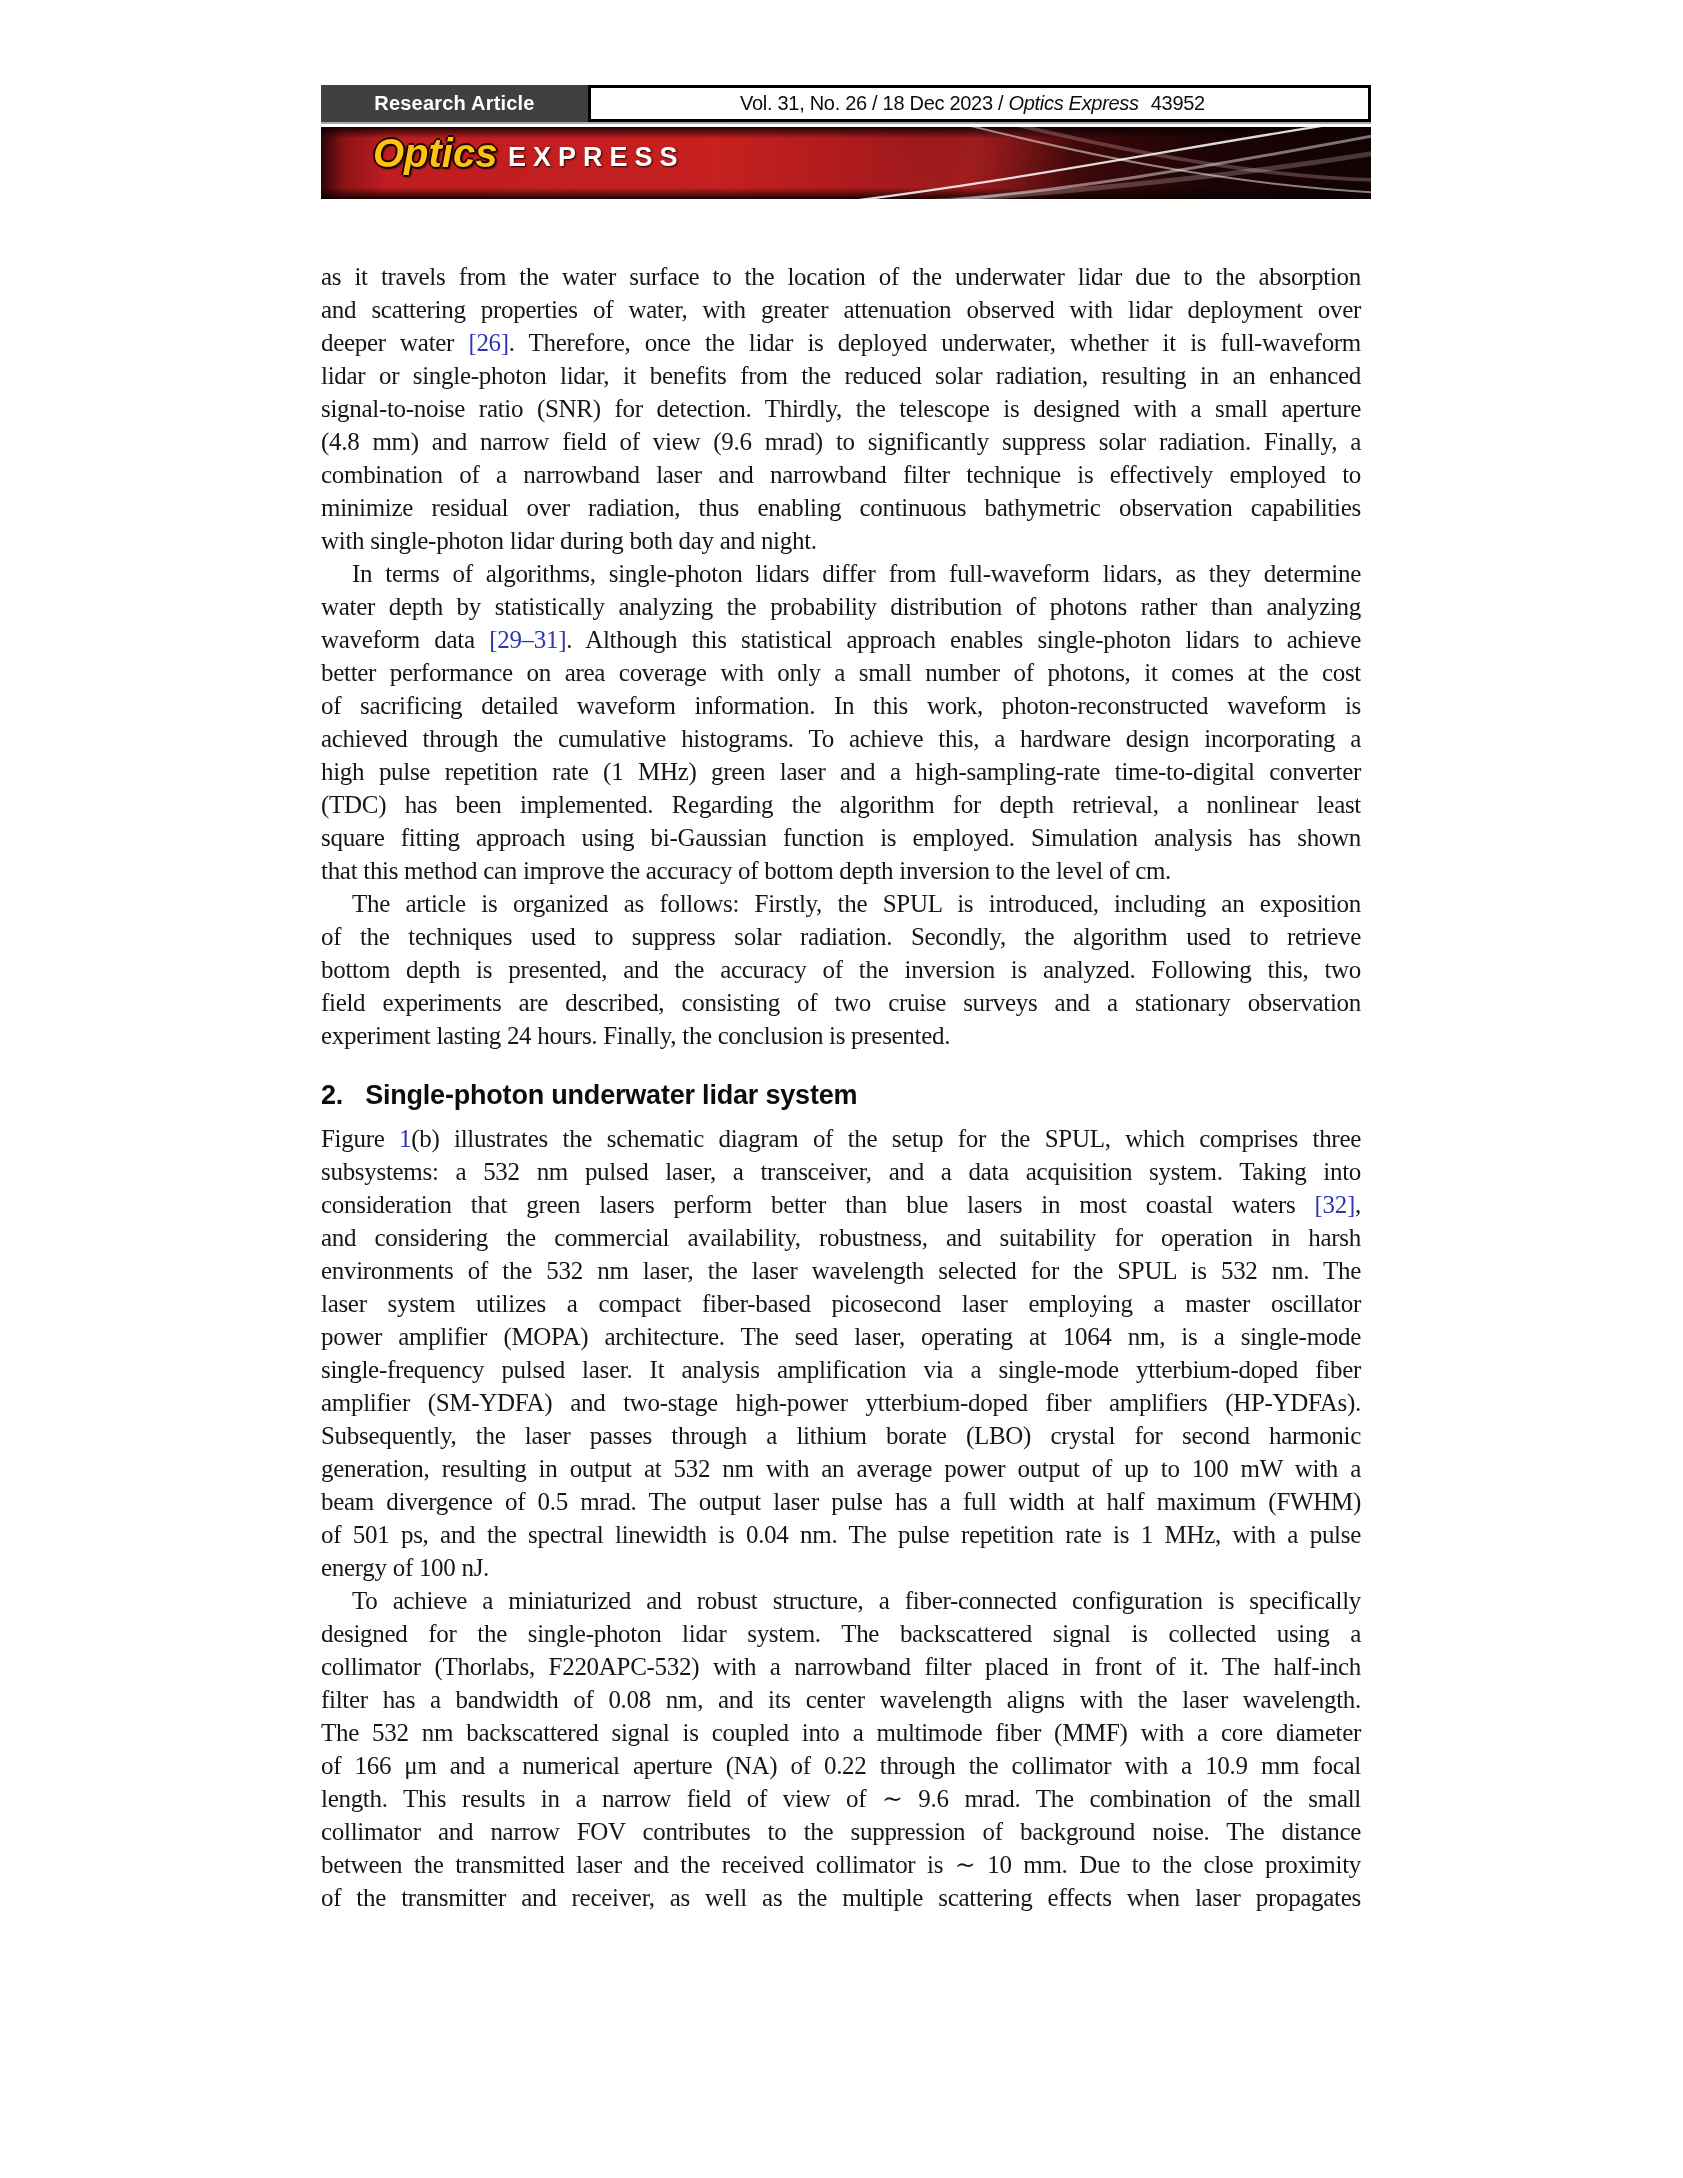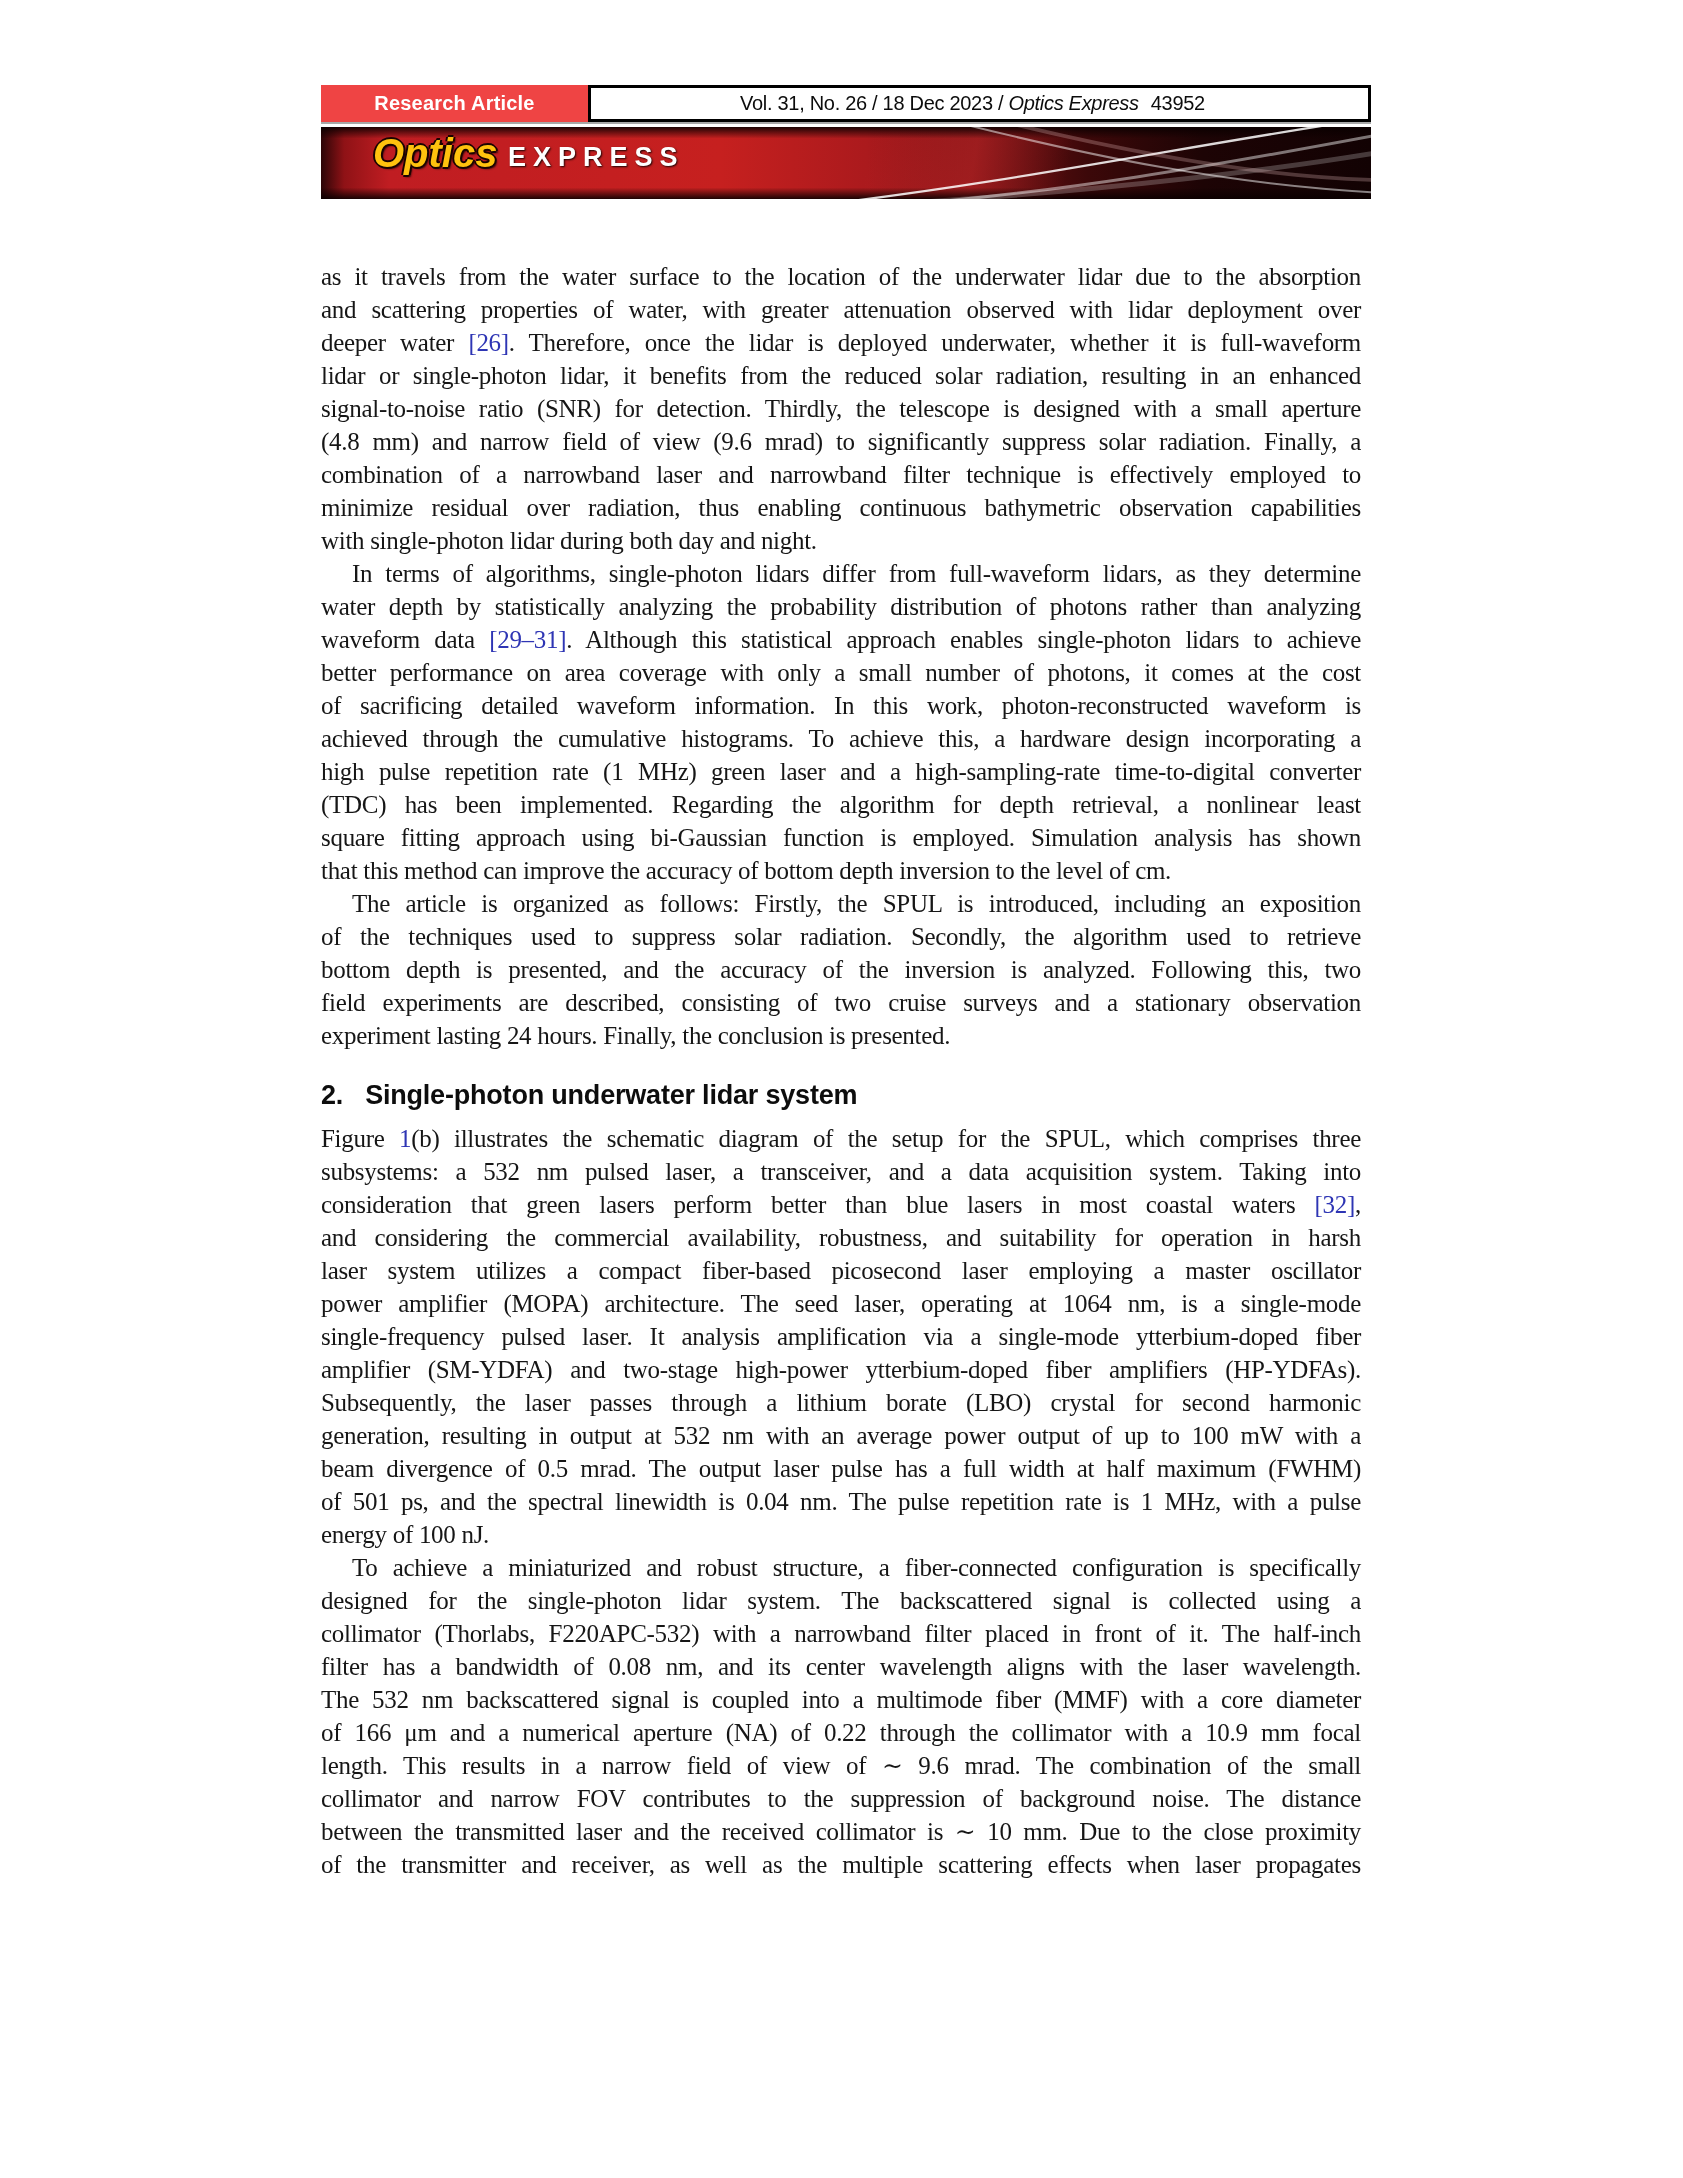--- a/index.html
+++ b/index.html
@@ -10,21 +10,21 @@
     font-family:"Liberation Serif","DejaVu Serif",serif;
     overflow:hidden;
   }
   
   .header-bar{
     position:absolute;left:321px;top:85px;width:1050px;height:37px;
     display:flex;
     font-family:"Liberation Sans","DejaVu Sans",sans-serif;
   }
   .ra-box{
-    width:267px;height:37px;background:#ef4444;color:#ffffff;
+    width:267px;height:37px;background:#404040;color:#ffffff;
     display:flex;align-items:center;justify-content:center;
     font-weight:bold;font-size:20px;letter-spacing:0.2px;
   }
   .vol-box{
     flex:1;height:31px;background:#ffffff;border:3px solid #000000;
     display:flex;align-items:center;justify-content:center;
     padding-right:14px;font-size:20px;color:#0c0c0c;letter-spacing:-0.3px;
     white-space:pre;
   }
   .vol-box .ital{font-style:italic;}
@@ -137,20 +137,21 @@
         <div class="line">bottom depth is presented, and the accuracy of the inversion is analyzed. Following this, two</div>
         <div class="line">field experiments are described, consisting of two cruise surveys and a stationary observation</div>
         <div class="line noj">experiment lasting 24 hours. Finally, the conclusion is presented.</div>
       </div>
       <div class="sec-heading"><span class="sec-num">2.</span><span>Single-photon underwater lidar system</span></div>
       <div class="para">
         <div class="line">Figure <span class="cite">1</span>(b) illustrates the schematic diagram of the setup for the SPUL, which comprises three</div>
         <div class="line">subsystems: a 532 nm pulsed laser, a transceiver, and a data acquisition system. Taking into</div>
         <div class="line">consideration that green lasers perform better than blue lasers in most coastal waters <span class="cite">[32]</span>,</div>
         <div class="line">and considering the commercial availability, robustness, and suitability for operation in harsh</div>
+        <div class="line">environments of the 532 nm laser, the laser wavelength selected for the SPUL is 532 nm. The</div>
         <div class="line">laser system utilizes a compact fiber-based picosecond laser employing a master oscillator</div>
         <div class="line">power amplifier (MOPA) architecture. The seed laser, operating at 1064 nm, is a single-mode</div>
         <div class="line">single-frequency pulsed laser. It analysis amplification via a single-mode ytterbium-doped fiber</div>
         <div class="line">amplifier (SM-YDFA) and two-stage high-power ytterbium-doped fiber amplifiers (HP-YDFAs).</div>
         <div class="line">Subsequently, the laser passes through a lithium borate (LBO) crystal for second harmonic</div>
         <div class="line">generation, resulting in output at 532 nm with an average power output of up to 100 mW with a</div>
         <div class="line">beam divergence of 0.5 mrad. The output laser pulse has a full width at half maximum (FWHM)</div>
         <div class="line">of 501 ps, and the spectral linewidth is 0.04 nm. The pulse repetition rate is 1 MHz, with a pulse</div>
         <div class="line noj">energy of 100 nJ.</div>
       </div>

